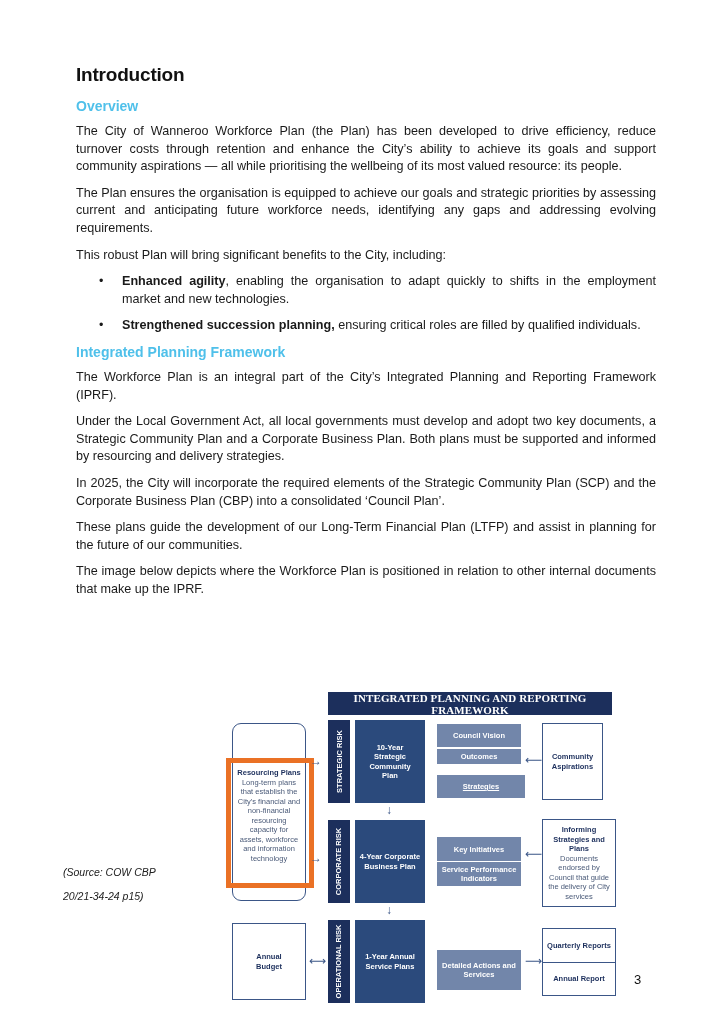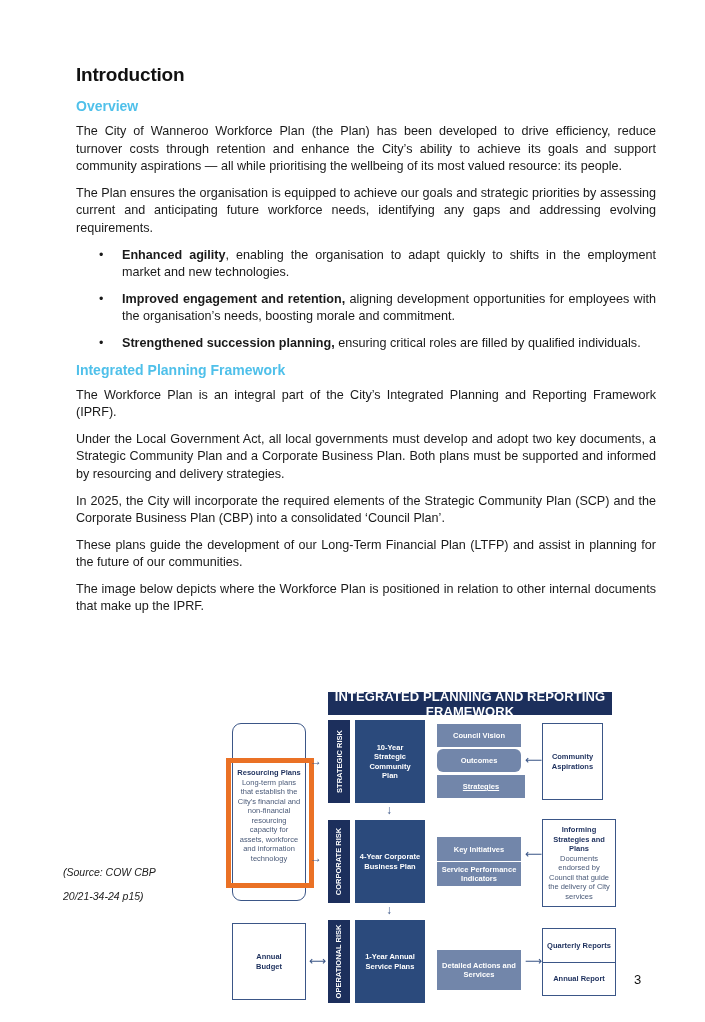--- a/index.html
+++ b/index.html
@@ -11,42 +11,42 @@
   ul { margin:0 0 8px 0; padding:0 0 0 46px; list-style:none; }
   li { position:relative; font-size:12.6px; line-height:17.6px; margin:0 0 9px 0; text-align:justify; }
   li::before { content:"•"; position:absolute; left:-23px; top:0; }
   li b { font-weight:bold; }
   .source { position:absolute; left:63px; font-size:10.5px; font-style:italic; color:#222; }
   .pagenum { position:absolute; left:634px; top:972px; font-size:13px; color:#111; }
 
   
   .dg { position:absolute; left:0; top:0; }
   .box { position:absolute; box-sizing:border-box; display:flex; align-items:center; justify-content:center; text-align:center; font-weight:bold; }
-  .hdr { background:#1c2f5c; color:#fff; font-size:13px; letter-spacing:0.1px; }
+  .hdr { background:#1c2f5c; color:#fff; font-size:11px; letter-spacing:0.1px;font-family:Liberation Serif, serif; }
   .risk { background:#1c2f5c; color:#fff; font-size:7.5px; }
   .risk span { transform:rotate(-90deg); white-space:nowrap; display:block; }
   .plan { background:#2b4a7c; color:#fff; font-size:7.5px; line-height:9.5px; }
   .sub { background:#7286aa; color:#fff; font-size:7.5px; line-height:9px; }
   .outline { background:#fff; border:1.5px solid #3b5687; color:#1c2f5c; font-size:7.5px; line-height:9.5px; flex-direction:column; }
   .outline .t { font-weight:bold; color:#1c2f5c; }
   .outline .d { font-weight:normal; color:#4a5a78; }
   .arrow { position:absolute; font-size:12px; color:#3b5687; line-height:12px; }
   .orange { position:absolute; left:226px; top:758px; width:88px; height:130px; border:5px solid #ea7125; box-sizing:border-box; }
 </style>
 </head>
 <body>
 
 <div class="page">
   <h1>Introduction</h1>
   <h2>Overview</h2>
   <p>The City of Wanneroo Workforce Plan (the Plan) has been developed to drive efficiency, reduce turnover costs through retention and enhance the City’s ability to achieve its goals and support community aspirations — all while prioritising the wellbeing of its most valued resource: its people.</p>
   <p>The Plan ensures the organisation is equipped to achieve our goals and strategic priorities by assessing current and anticipating future workforce needs, identifying any gaps and addressing evolving requirements.</p>
+  <p>This robust Plan will bring significant benefits to the City, including:</p>
   <ul>
     <li><b>Enhanced agility</b><span>, enabling the organisation to adapt quickly to shifts in the employment market and new technologies.</span></li>
-    <li><b>Improved engagement and retention,</b><span> aligning development opportunities for employees with the organisation’s needs, boosting morale and commitment.</span></li>
     <li><b>Strengthened succession planning,</b><span> ensuring critical roles are filled by qualified individuals.</span></li>
   </ul>
   <h2>Integrated Planning Framework</h2>
   <p>The Workforce Plan is an integral part of the City’s Integrated Planning and Reporting Framework (IPRF).</p>
   <p>Under the Local Government Act, all local governments must develop and adopt two key documents, a Strategic Community Plan and a Corporate Business Plan. Both plans must be supported and informed by resourcing and delivery strategies.</p>
   <p>In 2025, the City will incorporate the required elements of the Strategic Community Plan (SCP) and the Corporate Business Plan (CBP) into a consolidated ‘Council Plan’.</p>
   <p>These plans guide the development of our Long-Term Financial Plan (LTFP) and assist in planning for the future of our communities.</p>
   <p>The image below depicts where the Workforce Plan is positioned in relation to other internal documents that make up the IPRF.</p>
 </div>
 
@@ -68,21 +68,21 @@
     </div>
 
   <div class="box plan" style="left:355px;top:720px;width:70px;height:83px;padding:0 6px;">10-Year Strategic Community Plan</div>
   <div class="box plan" style="left:355px;top:820px;width:70px;height:83px;padding:0 4px;">4-Year Corporate Business Plan</div>
   <div class="box plan" style="left:355px;top:920px;width:70px;height:83px;padding:0 4px;">1-Year Annual Service Plans</div>
 
   <div class="arrow" style="left:386px;top:804px;">↓</div>
   <div class="arrow" style="left:386px;top:904px;">↓</div>
 
   <div class="box sub" style="left:437px;top:724px;width:84px;height:23px;">Council Vision</div>
-  <div class="box sub" style="left:437px;top:749px;width:84px;height:23px;border-radius:6px;">Outcomes</div>
+  <div class="box sub" style="left:437px;top:749px;width:84px;height:15px;">Outcomes</div>
   <div class="box sub" style="left:437px;top:775px;width:88px;height:23px;text-decoration:underline;">Strategies</div>
 
   <div class="box sub" style="left:437px;top:837px;width:84px;height:24px;">Key Initiatives</div>
   <div class="box sub" style="left:437px;top:862px;width:84px;height:24px;">Service Performance Indicators</div>
 
   <div class="box sub" style="left:437px;top:950px;width:84px;height:40px;padding:0 4px;">Detailed Actions and Services</div>
 
   <div class="box outline" style="left:232px;top:723px;width:74px;height:178px;justify-content:flex-start;padding-top:44px;border-radius:9px;">
     <span class="t">Resourcing Plans</span>
     <span class="d" style="padding:0 4px;">Long-term plans that establish the City’s financial and non-financial resourcing capacity for assets, workforce and information technology</span>

